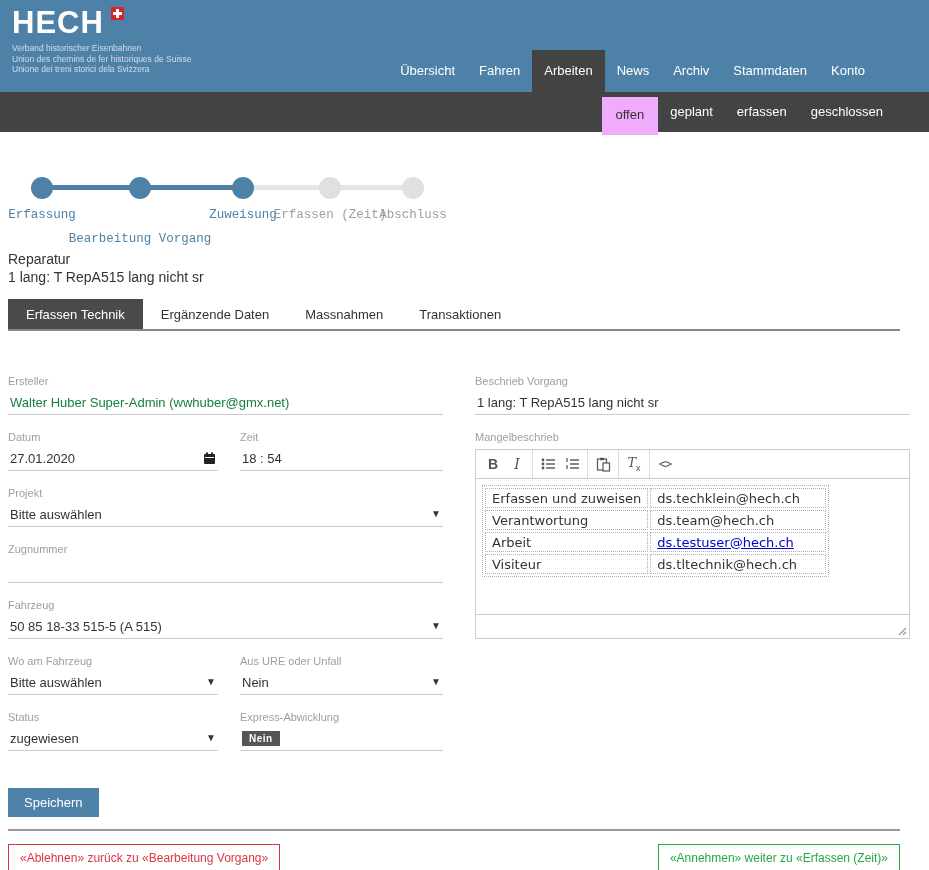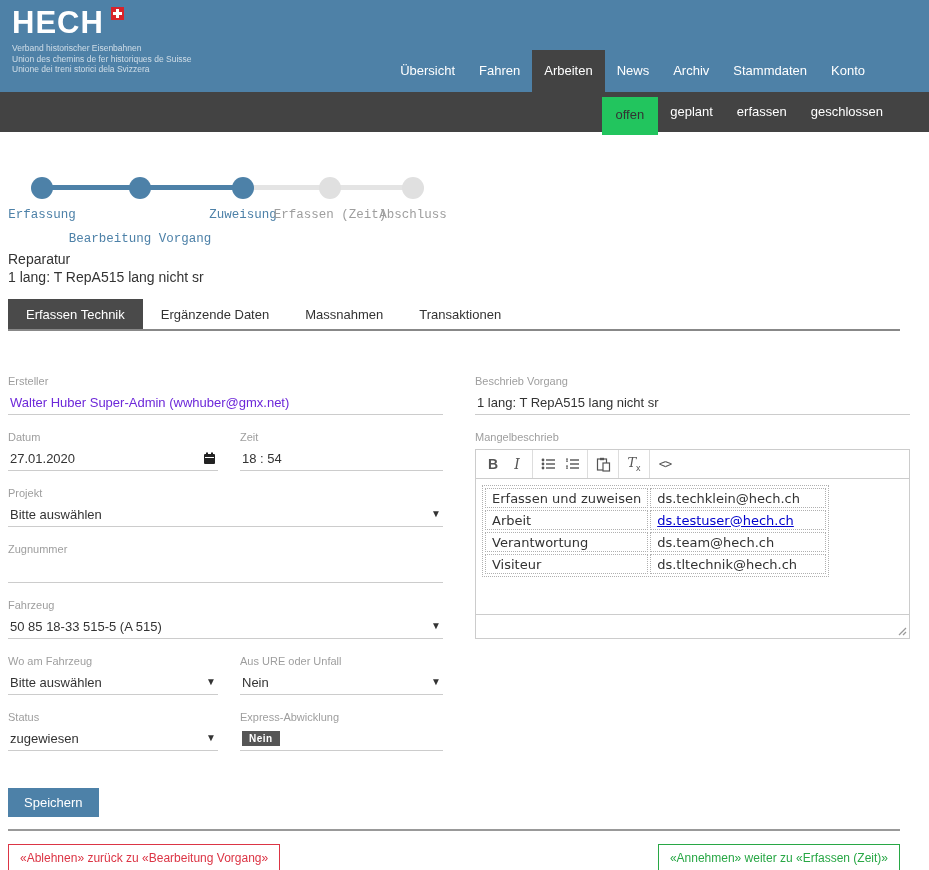--- a/index.html
+++ b/index.html
@@ -16,21 +16,21 @@
   .swiss-cross { margin-left:7px; margin-top:1px; display:block; }
   .tagline { margin-top:3px; }
   .tagline div { font-size:8.5px; line-height:10.5px; color:rgba(255,255,255,.72); }
   .mainnav { position:absolute; right:52px; bottom:0; display:flex; align-items:flex-end; }
   .nav-item { color:#fff; font-size:13px; padding:13px 12px 14px 12px; cursor:pointer; white-space:nowrap; }
   .nav-item.active { background:#434343; }
   
   .subbar { position:relative; height:40px; background:#434343; overflow:visible; z-index:5; }
   .subnav { position:absolute; right:34px; top:0; display:flex; align-items:flex-start; }
   .subnav-item { color:#fff; font-size:13px; padding:12px 12px; white-space:nowrap; cursor:pointer; }
-  .subnav-item.active { background:#22c55e; color:#333; margin-top:5px; padding:10px 14px 13px 14px; }
+  .subnav-item.active { background:#f0abfc; color:#333; margin-top:5px; padding:10px 14px 13px 14px; }
   
   .content { position:relative; padding:0 29px 0 8px; }
   
   .stepper { position:relative; height:62px; margin-top:16px; }
   .step-line { position:absolute; top:37px; height:5px; }
   .step-line.done { background:#4d81a8; }
   .step-line.todo { background:#e4e4e4; }
   .step-circle { position:absolute; top:29px; width:22px; height:22px; border-radius:50%; cursor:pointer; }
   .step-circle.done { background:#4d81a8; }
   .step-circle.todo { background:#e0e0e0; }
@@ -42,21 +42,21 @@
   .title-block div { font-size:14px; line-height:18px; color:#333; }
   
   .tabs { display:flex; margin-top:13px; border-bottom:2px solid #888; width:892px; }
   .tab { font-size:13px; color:#333; padding:8px 18px; height:30px; white-space:nowrap; cursor:pointer; }
   .tab.active { background:#4a4a4a; color:#fff; }
   
   .form-grid { display:grid; grid-template-columns:435px 435px; column-gap:32px; margin-top:44px; align-items:start; }
   .fgroup { margin-bottom:16px; }
   .flabel { font-size:11px; color:#9e9e9e; height:14px; margin-bottom:4px; white-space:nowrap; }
   .fvalue { display:flex; align-items:center; height:22px; border-bottom:1px solid #ccc; font-size:13px; color:#333; padding:0 2px 3px 2px; }
-  .fvalue.muted { color:#6d28d9; }
+  .fvalue.muted { color:#15803d; }
   .fvalue .spacer { flex:1; }
   .caret { font-size:10px; color:#333; line-height:10px; cursor:pointer; }
   .half-row { display:grid; grid-template-columns:210px 203px; column-gap:22px; }
   .badge { background:#555; color:#fff; font-size:10px; font-weight:bold; padding:2px 7px; letter-spacing:.5px; cursor:pointer; }
   
   .editor { border:1px solid #ccc; width:435px; height:190px; margin-top:1px; display:flex; flex-direction:column; background:#fff; }
   .ed-toolbar { display:flex; align-items:center; height:29px; border-bottom:1px solid #ccc; background:#fff; padding-left:2px; }
   .tb-group { display:flex; align-items:center; height:100%; padding:0 3px; border-right:1px solid #ddd; }
   .tb-group:last-child { border-right:none; }
   .tb-btn { width:24px; height:24px; display:flex; align-items:center; justify-content:center; cursor:pointer; color:#555; font-size:13px; }
@@ -310,26 +310,26 @@
               </div>
             </div>
           <div class="ed-body">
             <table class="assign">
                 <tbody id="assignbody">
                   <tr>
                     <td class="role">Erfassen und zuweisen</td>
                     <td class="mail">ds.techklein@hech.ch</td>
                   </tr>
                   <tr>
+                    <td class="role">Verantwortung</td>
+                    <td class="mail">ds.team@hech.ch</td>
+                  </tr>
+                  <tr>
                     <td class="role">Arbeit</td>
                     <td class="mail"><a href="#">ds.testuser@hech.ch</a></td>
-                  </tr>
-                  <tr>
-                    <td class="role">Verantwortung</td>
-                    <td class="mail">ds.team@hech.ch</td>
                   </tr>
                   <tr>
                     <td class="role">Visiteur</td>
                     <td class="mail">ds.tltechnik@hech.ch</td>
                   </tr>
                 </tbody>
               </table>
           </div>
           <div class="ed-footer">
             <svg class="resize-handle" width="11" height="11" viewBox="0 0 11 11">

